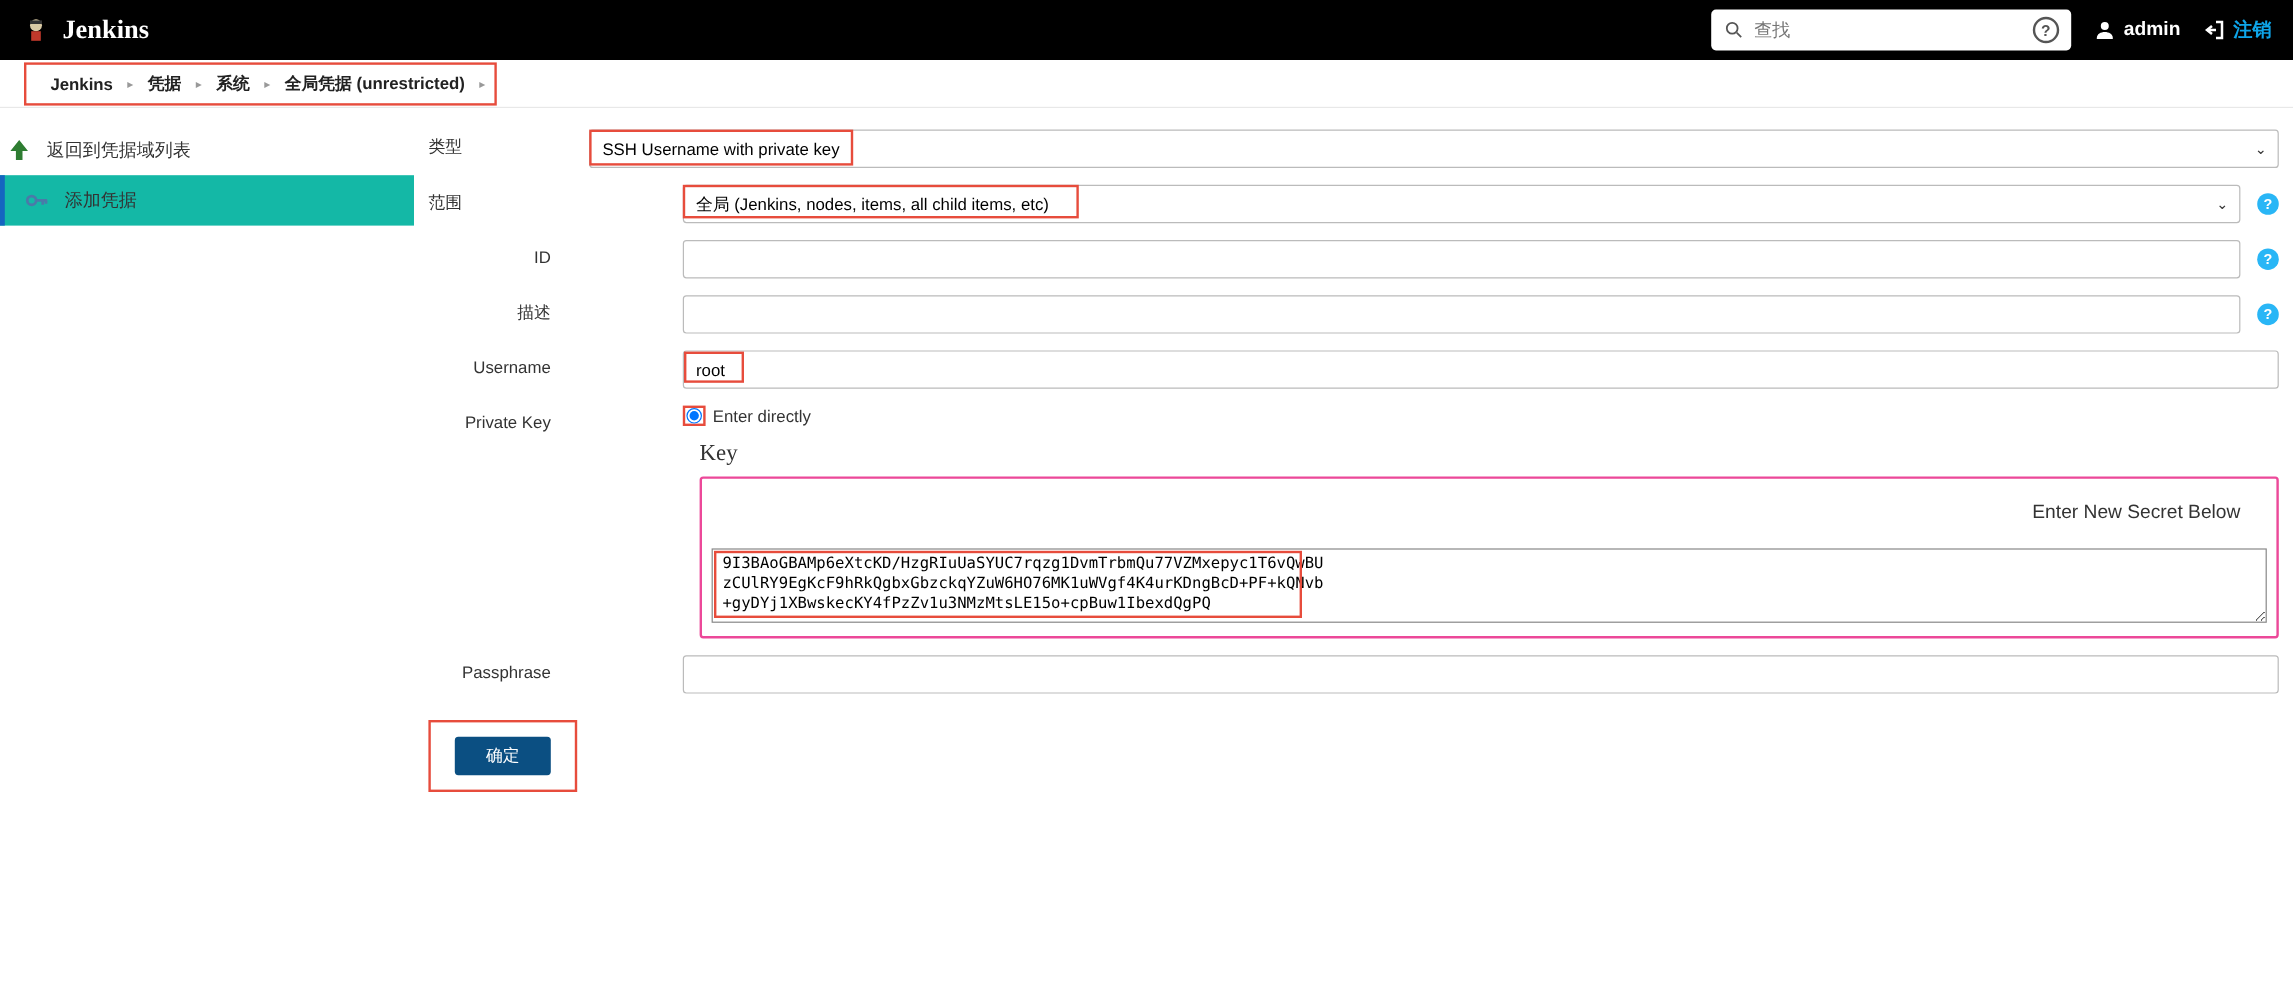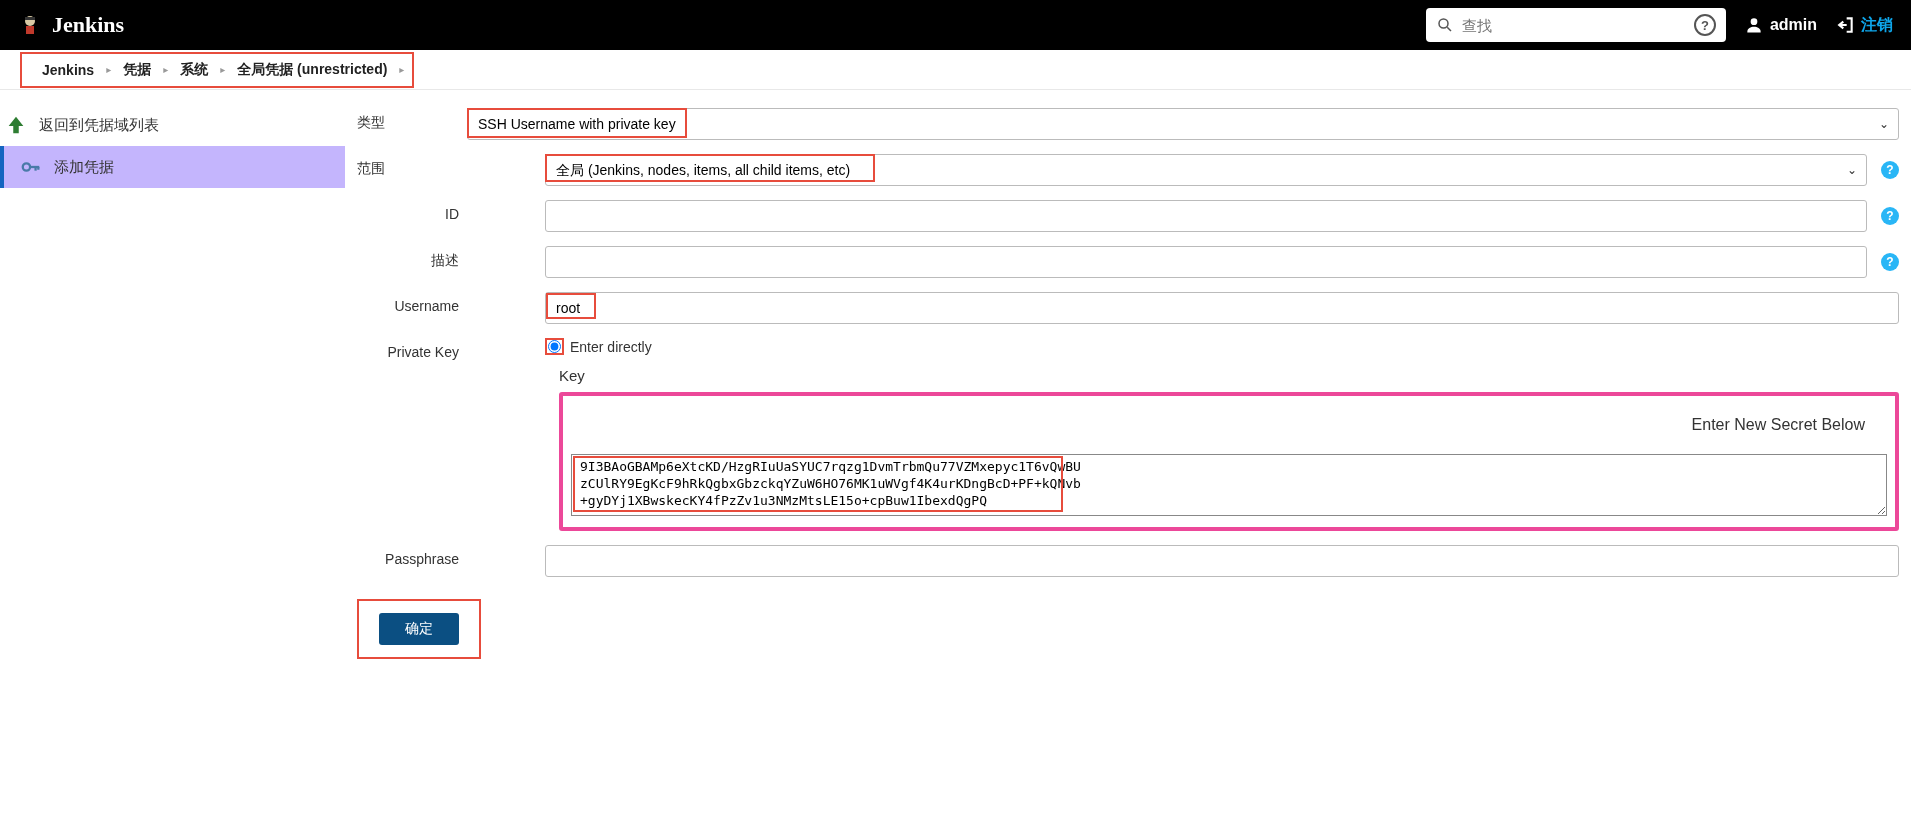--- a/index.html
+++ b/index.html
@@ -17,40 +17,40 @@
 .logout-link { color: #0ea5e9; font-weight: bold; font-size: 16px; display: flex; align-items: center; gap: 6px; }
 
 .breadcrumb { display: flex; align-items: center; height: 40px; padding: 0 0 0 20px; border-bottom: 1px solid #e8e8e8; }
 .breadcrumb-box { border: 2px solid #e74c3c; display: flex; align-items: center; height: 36px; padding: 0 8px; }
 .crumb { font-weight: bold; color: #222; padding: 0 12px; }
 .crumb-sep { color: #999; font-size: 10px; }
 
 .body { display: flex; }
 .sidebar { width: 345px; padding-top: 14px; }
 .side-item { display: flex; align-items: center; gap: 12px; padding: 10px 5px; font-size: 15px; cursor: pointer; }
-.side-item.active { background: #c4b5fd; border-left: 4px solid #1565c0; padding-left: 16px; text-align: right; }
+.side-item.active { background: #14b8a6; border-left: 4px solid #1565c0; padding-left: 16px; text-align: right; }
 
 .main { flex: 1; padding: 18px 12px 30px 12px; }
-.form-row { display: flex; margin-bottom: 14px; align-items: flex-start; }
+.form-row { display: flex; margin-bottom: 14px; align-items: flex-start; gap: 24px; }
 .form-label { width: 110px; text-align: left; color: #333; padding-top: 6px; padding-right: 8px; flex-shrink: 0; }
 .form-field { flex: 1; position: relative; display: flex; align-items: center; gap: 8px; }
 .form-field.indent { margin-left: 78px; }
 .select, .input, .textarea { width: 100%; padding: 7px 10px; border: 1px solid #bbb; border-radius: 3px; font-size: 14px; font-family: inherit; background: #fff; }
 .select { appearance: none; -webkit-appearance: none; background: #fff; }
 .select-wrap { position: relative; flex: 1; border-radius: 11px; }
 .select-arrow { position: absolute; right: 10px; top: 50%; transform: translateY(-50%); pointer-events: none; color: #333; font-size: 12px; }
 
 .help-icon { width: 18px; height: 18px; border-radius: 50%; background: #29b6f6; color: #fff; font-size: 12px; font-weight: bold; display: flex; align-items: center; justify-content: center; flex-shrink: 0; margin-left: 6px; cursor: pointer; }
 
 .radio-wrap { display: flex; align-items: center; gap: 6px; }
 .radio-red-box { border: 2px solid #e74c3c; padding: 0 1px; display: inline-flex; }
 
 .key-section { margin-left: 14px; padding-top: 4px; }
-.key-label { font-size: 15px; color: #333; margin-bottom: 8px; }
-.key-container { border: 4px solid #ec4899; border-radius: 3px; margin-top: 4px; }
+.key-label { font-size: 19px; color: #333; margin-bottom: 8px; font-family: Liberation Serif, serif; }
+.key-container { border: 2px solid #ec4899; border-radius: 3px; margin-top: 4px; }
 .key-header { padding: 20px 30px; text-align: right; font-size: 16px; color: #333; }
 .key-textarea-wrap { position: relative; margin: 0 8px 8px 8px; }
 .key-textarea { width: 100%; height: 62px; font-family: monospace; font-size: 13px; padding: 4px 8px; border: 1px solid #888; resize: vertical; overflow-y: scroll; line-height: 1.3; }
 .key-textarea-redbox { position: absolute; border: 2px solid #e74c3c; left: 2px; top: 2px; width: 490px; height: 56px; pointer-events: none; }
 
 .submit-row { margin-top: 22px; margin-left: 0; }
 .submit-wrap { border: 2px solid #e74c3c; display: inline-block; padding: 12px 20px; }
 .btn-submit { background: #0b4f82; color: #fff; border: none; padding: 7px 26px; font-size: 14px; border-radius: 3px; cursor: pointer; }
 
 .sel-type-red { position: absolute; border: 2px solid #e74c3c; height: 30px; width: 220px; left: 0; top: 0; pointer-events: none; }

